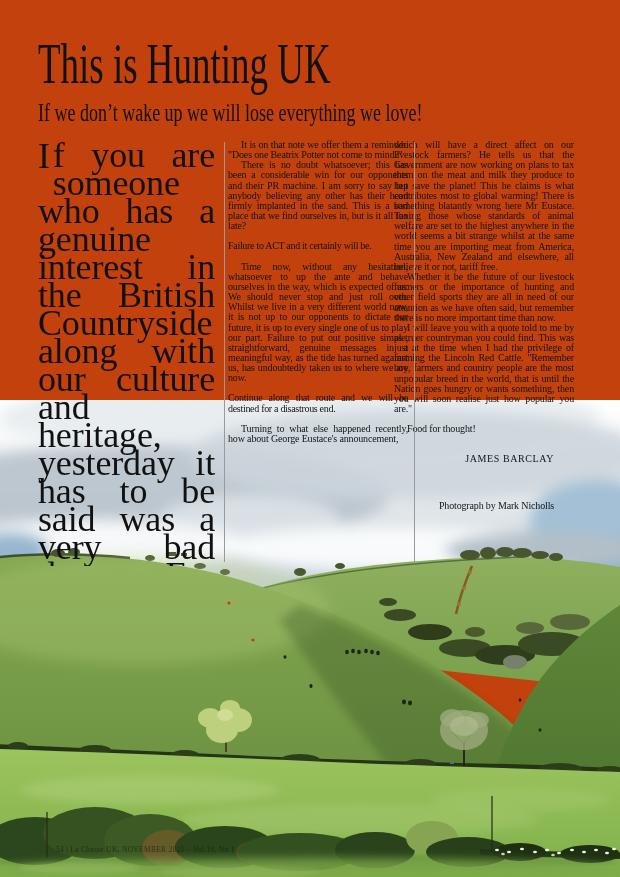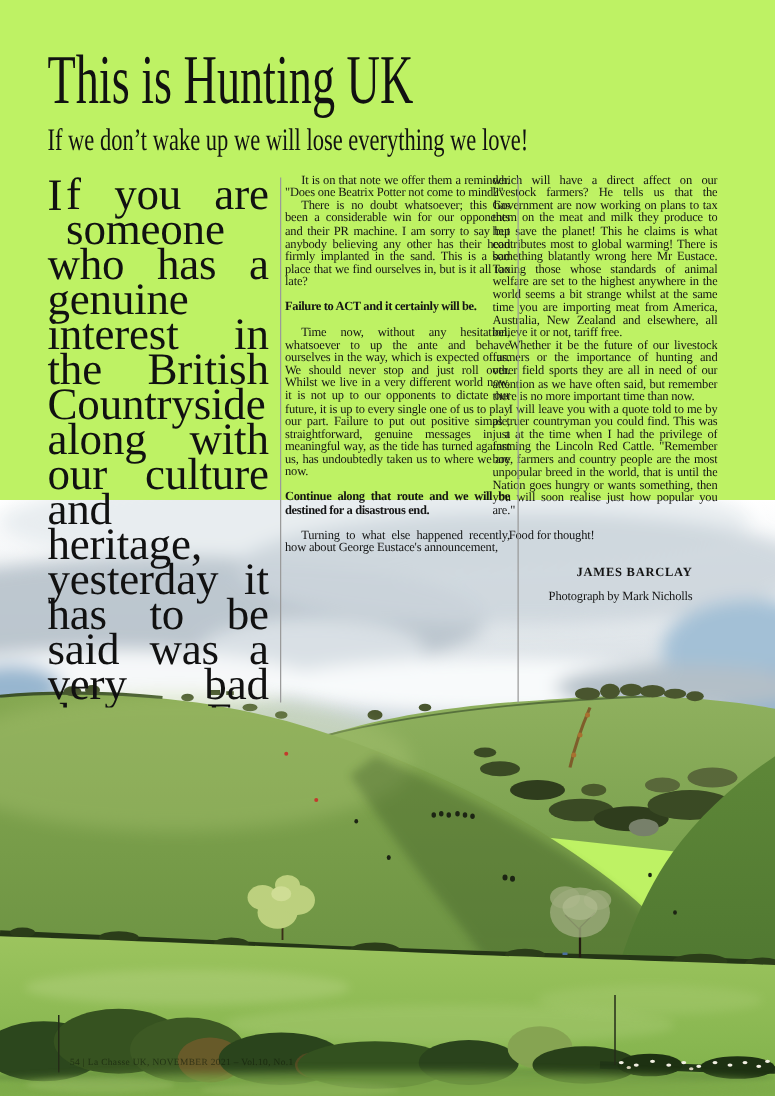--- a/index.html
+++ b/index.html
@@ -1,38 +1,38 @@
 <!DOCTYPE html>
 <html><head>
 <meta charset="utf-8">
 <style>
   html,body{margin:0;padding:0;background:#888;}
-  #page{position:relative;width:620px;height:877px;background:#bef264;overflow:hidden;
+  #page{position:relative;width:620px;height:877px;background:#c2410c;overflow:hidden;
         font-family:"Liberation Serif", serif;color:#1a1a1a;margin:0 auto;}
   
   #title{position:absolute;left:38px;top:36px;margin:0;font-size:56px;font-weight:500;
          line-height:1;letter-spacing:0;white-space:nowrap;color:#111;
          transform:scaleX(.66);transform-origin:left top;}
   #subtitle{position:absolute;left:38px;top:99px;margin:0;font-size:25px;font-weight:500;
             line-height:1.1;white-space:nowrap;color:#111;
             transform:scaleX(.72);transform-origin:left top;}
   
   #cols{position:absolute;left:38px;top:140px;width:560px;height:426px;}
   .col{position:absolute;top:0;width:180px;height:426px;overflow:hidden;
        font-size:10px;line-height:10.15px;letter-spacing:-0.15px;text-align:justify;color:#141414;}
   #col1{left:0;} #col2{left:190px;} #col3{left:356px;}
   .rule{position:absolute;top:2px;width:1px;height:420px;background:#9a9a9a;}
   #rule1{left:186px;} #rule2{left:376px;}
   .para{margin:0;}
   .para.indent{text-indent:13px;}
   .para.plain{text-indent:0;}
-  .para.bold{font-weight:bold;margin:10px 0;letter-spacing:-0.3px;}
+  .para.bold{font-weight:normal;margin:10px 0;letter-spacing:-0.3px;}
   .para.bold-indent{font-weight:normal;text-indent:13px;margin-top:10px;}
-  .para.byline{text-align:right;padding-right:20px;margin-top:20px;letter-spacing:.6px;font-weight:bold;}
-  .para.credit{text-align:right;padding-right:20px;margin-top:8px;}
+  .para.byline{text-align:right;padding-right:20px;margin-top:20px;letter-spacing:.6px;}
+  .para.credit{text-align:right;padding-right:20px;margin-top:36px;}
   .dropcap{float:left;font-size:36px;line-height:28px;padding:1px 3px 0 0;color:#111;}
   
   #photo{position:absolute;left:0;top:400px;width:620px;height:477px;}
   #photo svg{display:block;}
   #footer-overlay{position:absolute;left:56px;top:845px;font-size:7.5px;letter-spacing:.3px;
                   color:rgba(18,28,10,0.62);white-space:nowrap;}
 </style>
 </head>
 <body>
 

